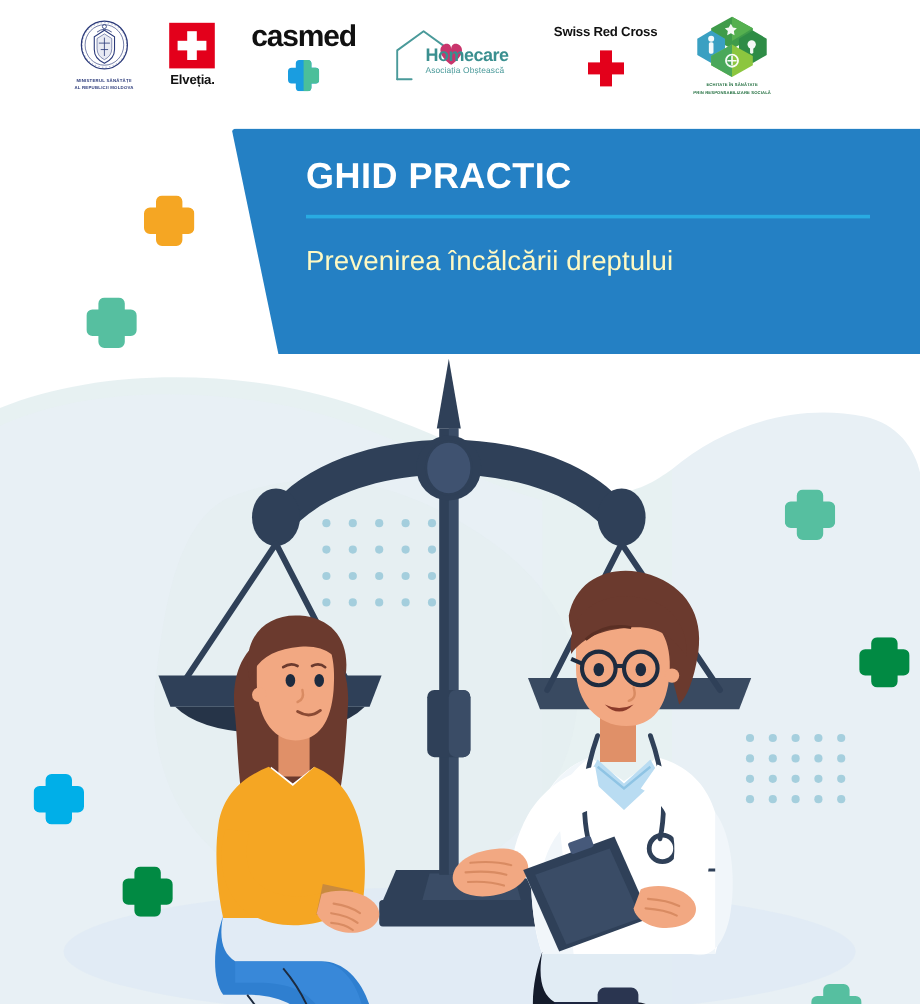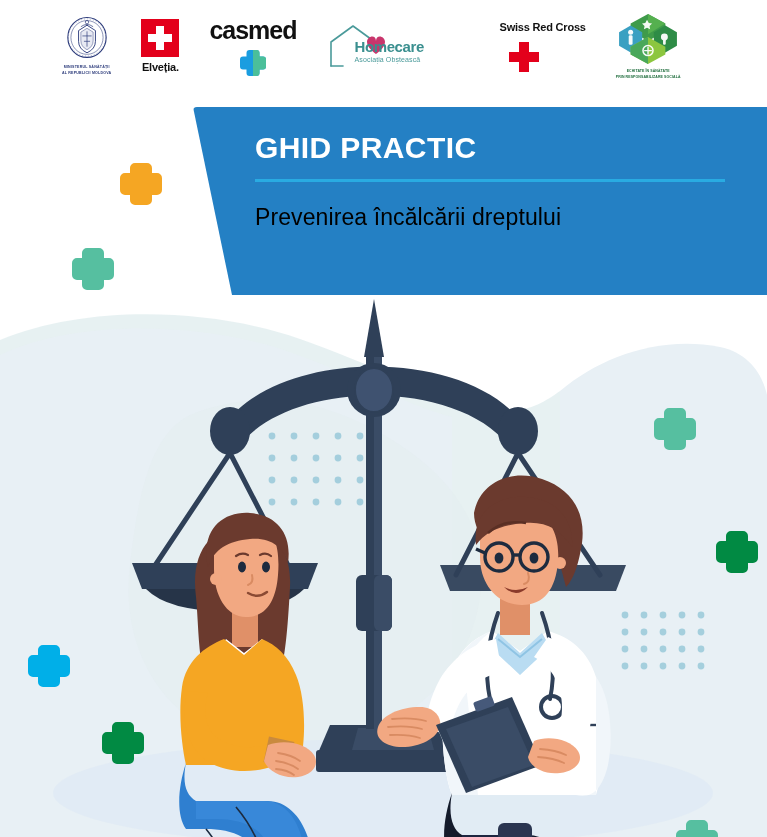--- a/index.html
+++ b/index.html
@@ -45,21 +45,21 @@
   .casmed-cross { position: relative; width: 26px; height: 26px; }
 
   
   .homecare { position: relative; width: 105px; height: 46px; }
   .hc-text { position:absolute; left: 28px; top: 16px; }
   .hc-name { font-size: 15px; font-weight: 800; color: #3a8f8f; letter-spacing: -.4px; line-height: 1; }
   .hc-sub  { font-size: 7px; color: #4a9a9a; letter-spacing: .1px; margin-top: 2px; }
 
   
   .redcross { display:flex; align-items:center; gap: 9px; }
-  .rc-text { font-size: 11px; font-weight: 800; color: #111; letter-spacing: -.2px; margin-left: 38px; }
+  .rc-text { font-size: 11px; font-weight: 800; color: #111; letter-spacing: -.2px; }
   .rc-sym { width: 30px; height: 30px; position: relative; }
   .rc-sym::before, .rc-sym::after { content:""; position:absolute; background:#e3001b; }
   .rc-sym::before { left: 50%; top: 0; transform: translateX(-50%); width: 10px; height: 30px; }
   .rc-sym::after  { top: 50%; left: 0; transform: translateY(-50%); height: 10px; width: 30px; }
 
   
   .hexlogo { display:flex; flex-direction:column; align-items:center; }
   .hex-cap {
     font-size: 3.5px; line-height: 1.5; color: #1c6b3a; font-weight: 700;
     text-align:center; margin-top: 3px; white-space: pre-line; letter-spacing: .1px;
@@ -71,21 +71,21 @@
     background: #2480c4; z-index: 30;
     clip-path: polygon(0px 0px, 574px 0px, 574px 188px, 39px 188px);
     border-top-left-radius: 4px;
   }
   .banner-inner { position: absolute; left: 62px; top: 26px; width: 470px; }
   .banner-title {
     color: #ffffff; font-size: 30px; font-weight: 800; letter-spacing: .4px; line-height: 1;
   }
   .banner-rule { margin-top: 16px; width: 470px; height: 3px; background: #29abe2; }
   .banner-sub {
-    margin-top: 20px; color: #000000; font-size: 23px; font-weight: 400;
+    margin-top: 20px; color: #fef9c3; font-size: 23px; font-weight: 400;
     line-height: 1.32; letter-spacing: .1px;
   }
   .banner-sub .l2 { display:block; padding-left: 16px; }
 
   
   .illus { position: absolute; left: 0; top: 295px; width: 767px; height: 542px; z-index: 10; }
   .illus svg { display:block; }
 
   
   .xcross { position: absolute; z-index: 35; }

